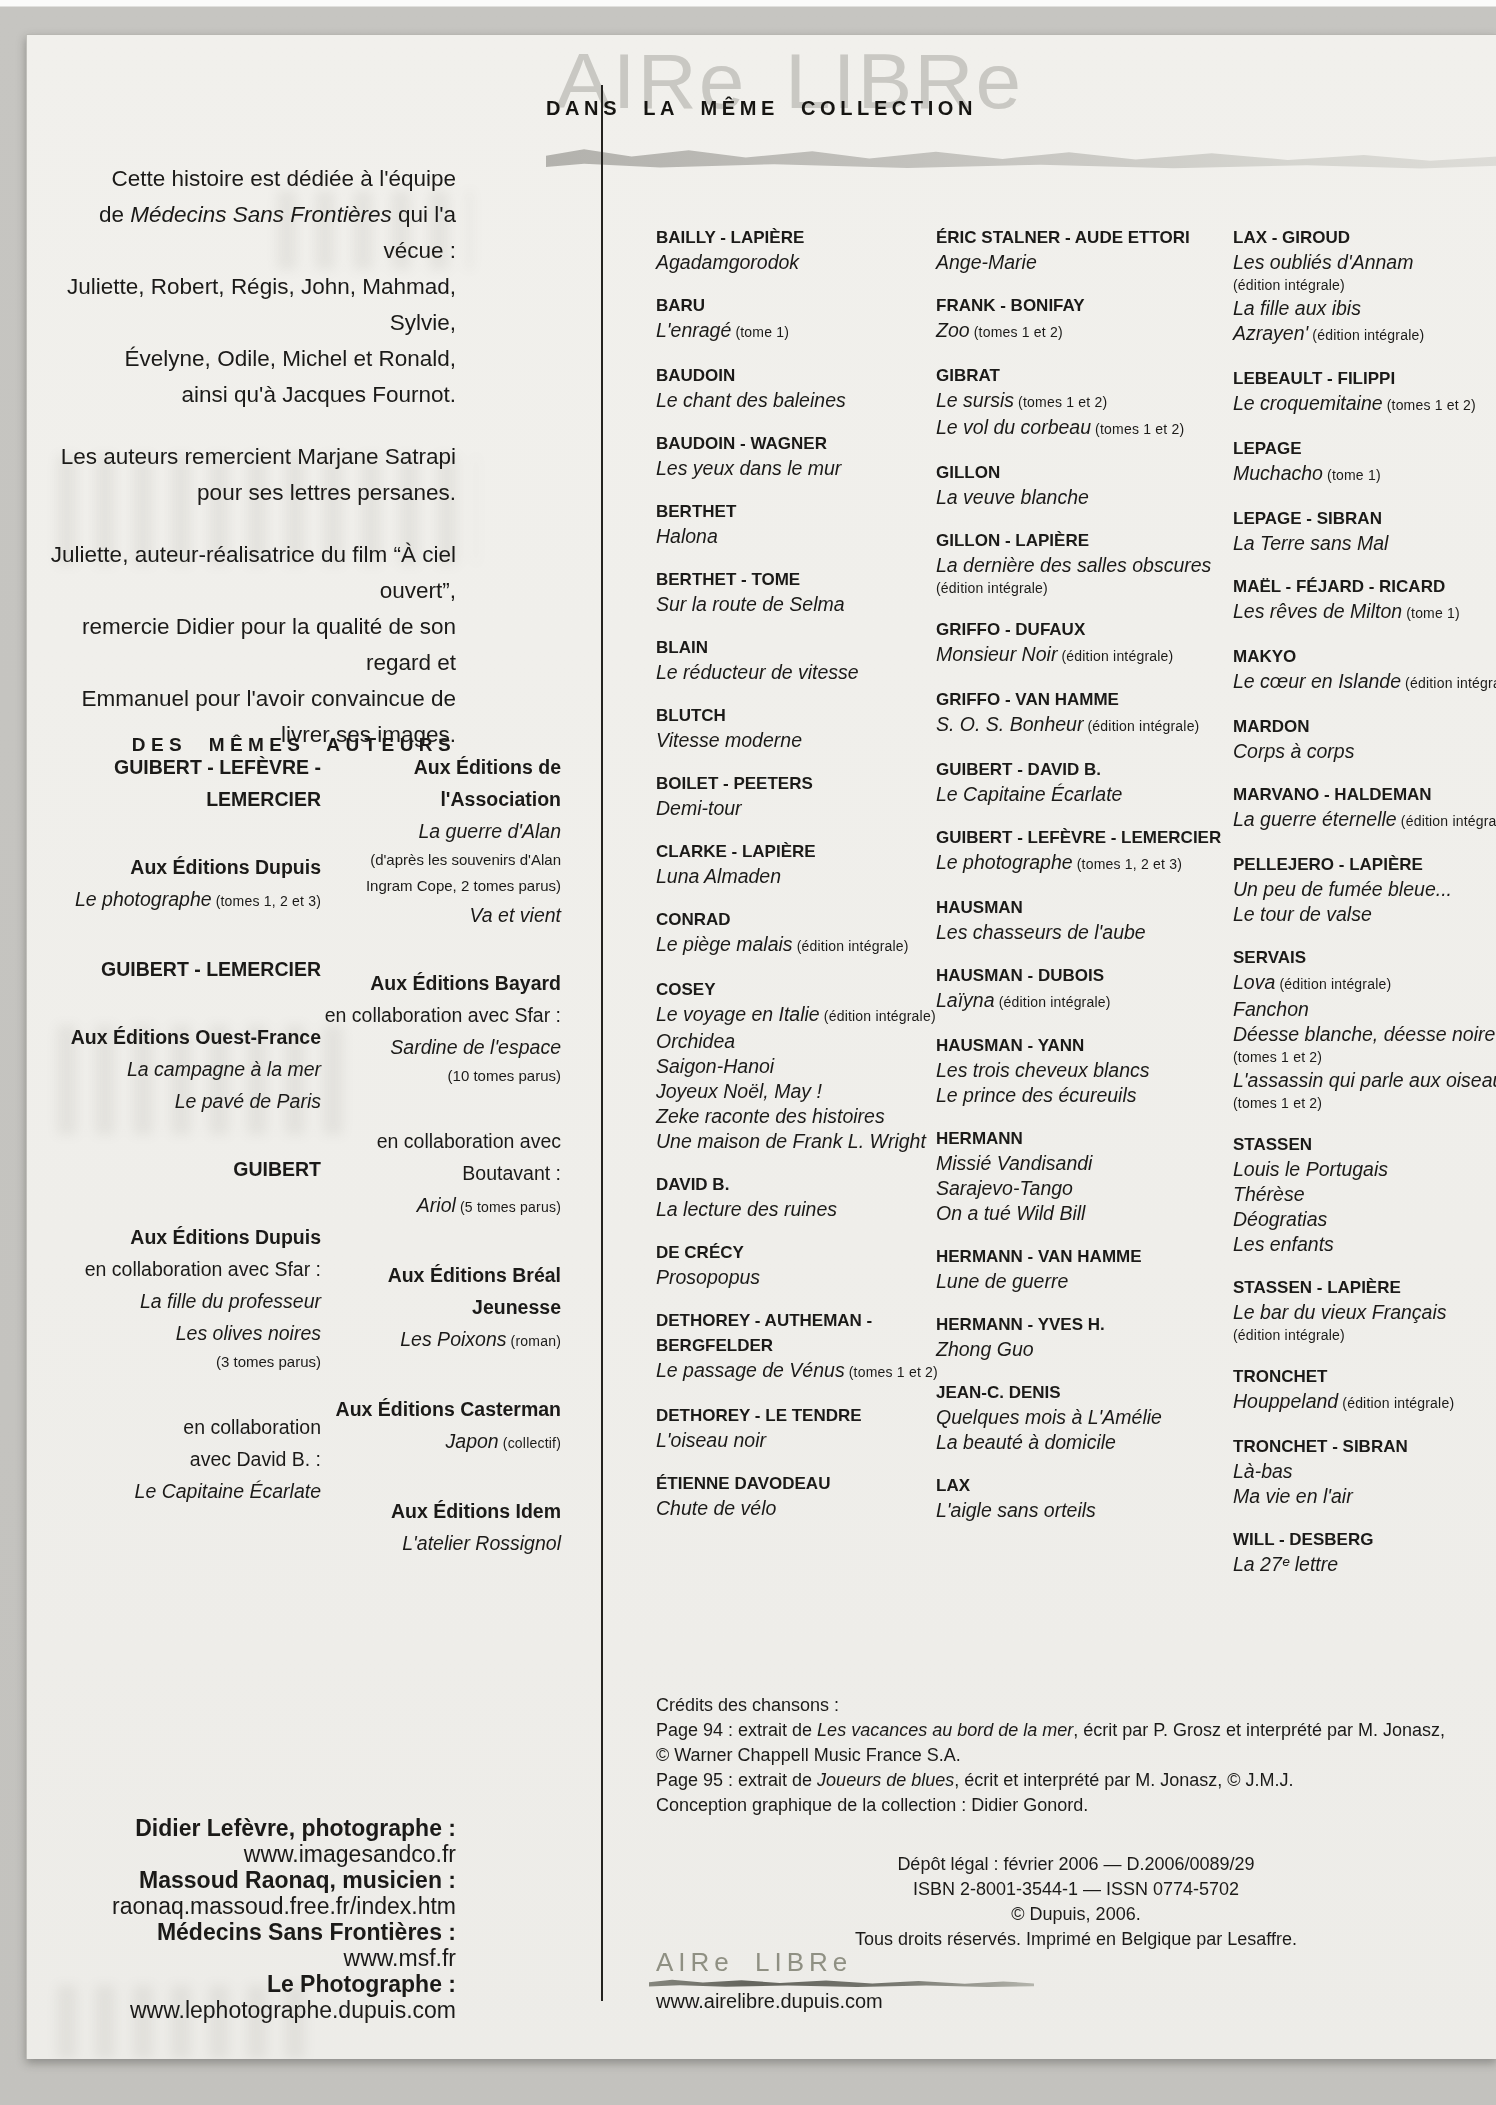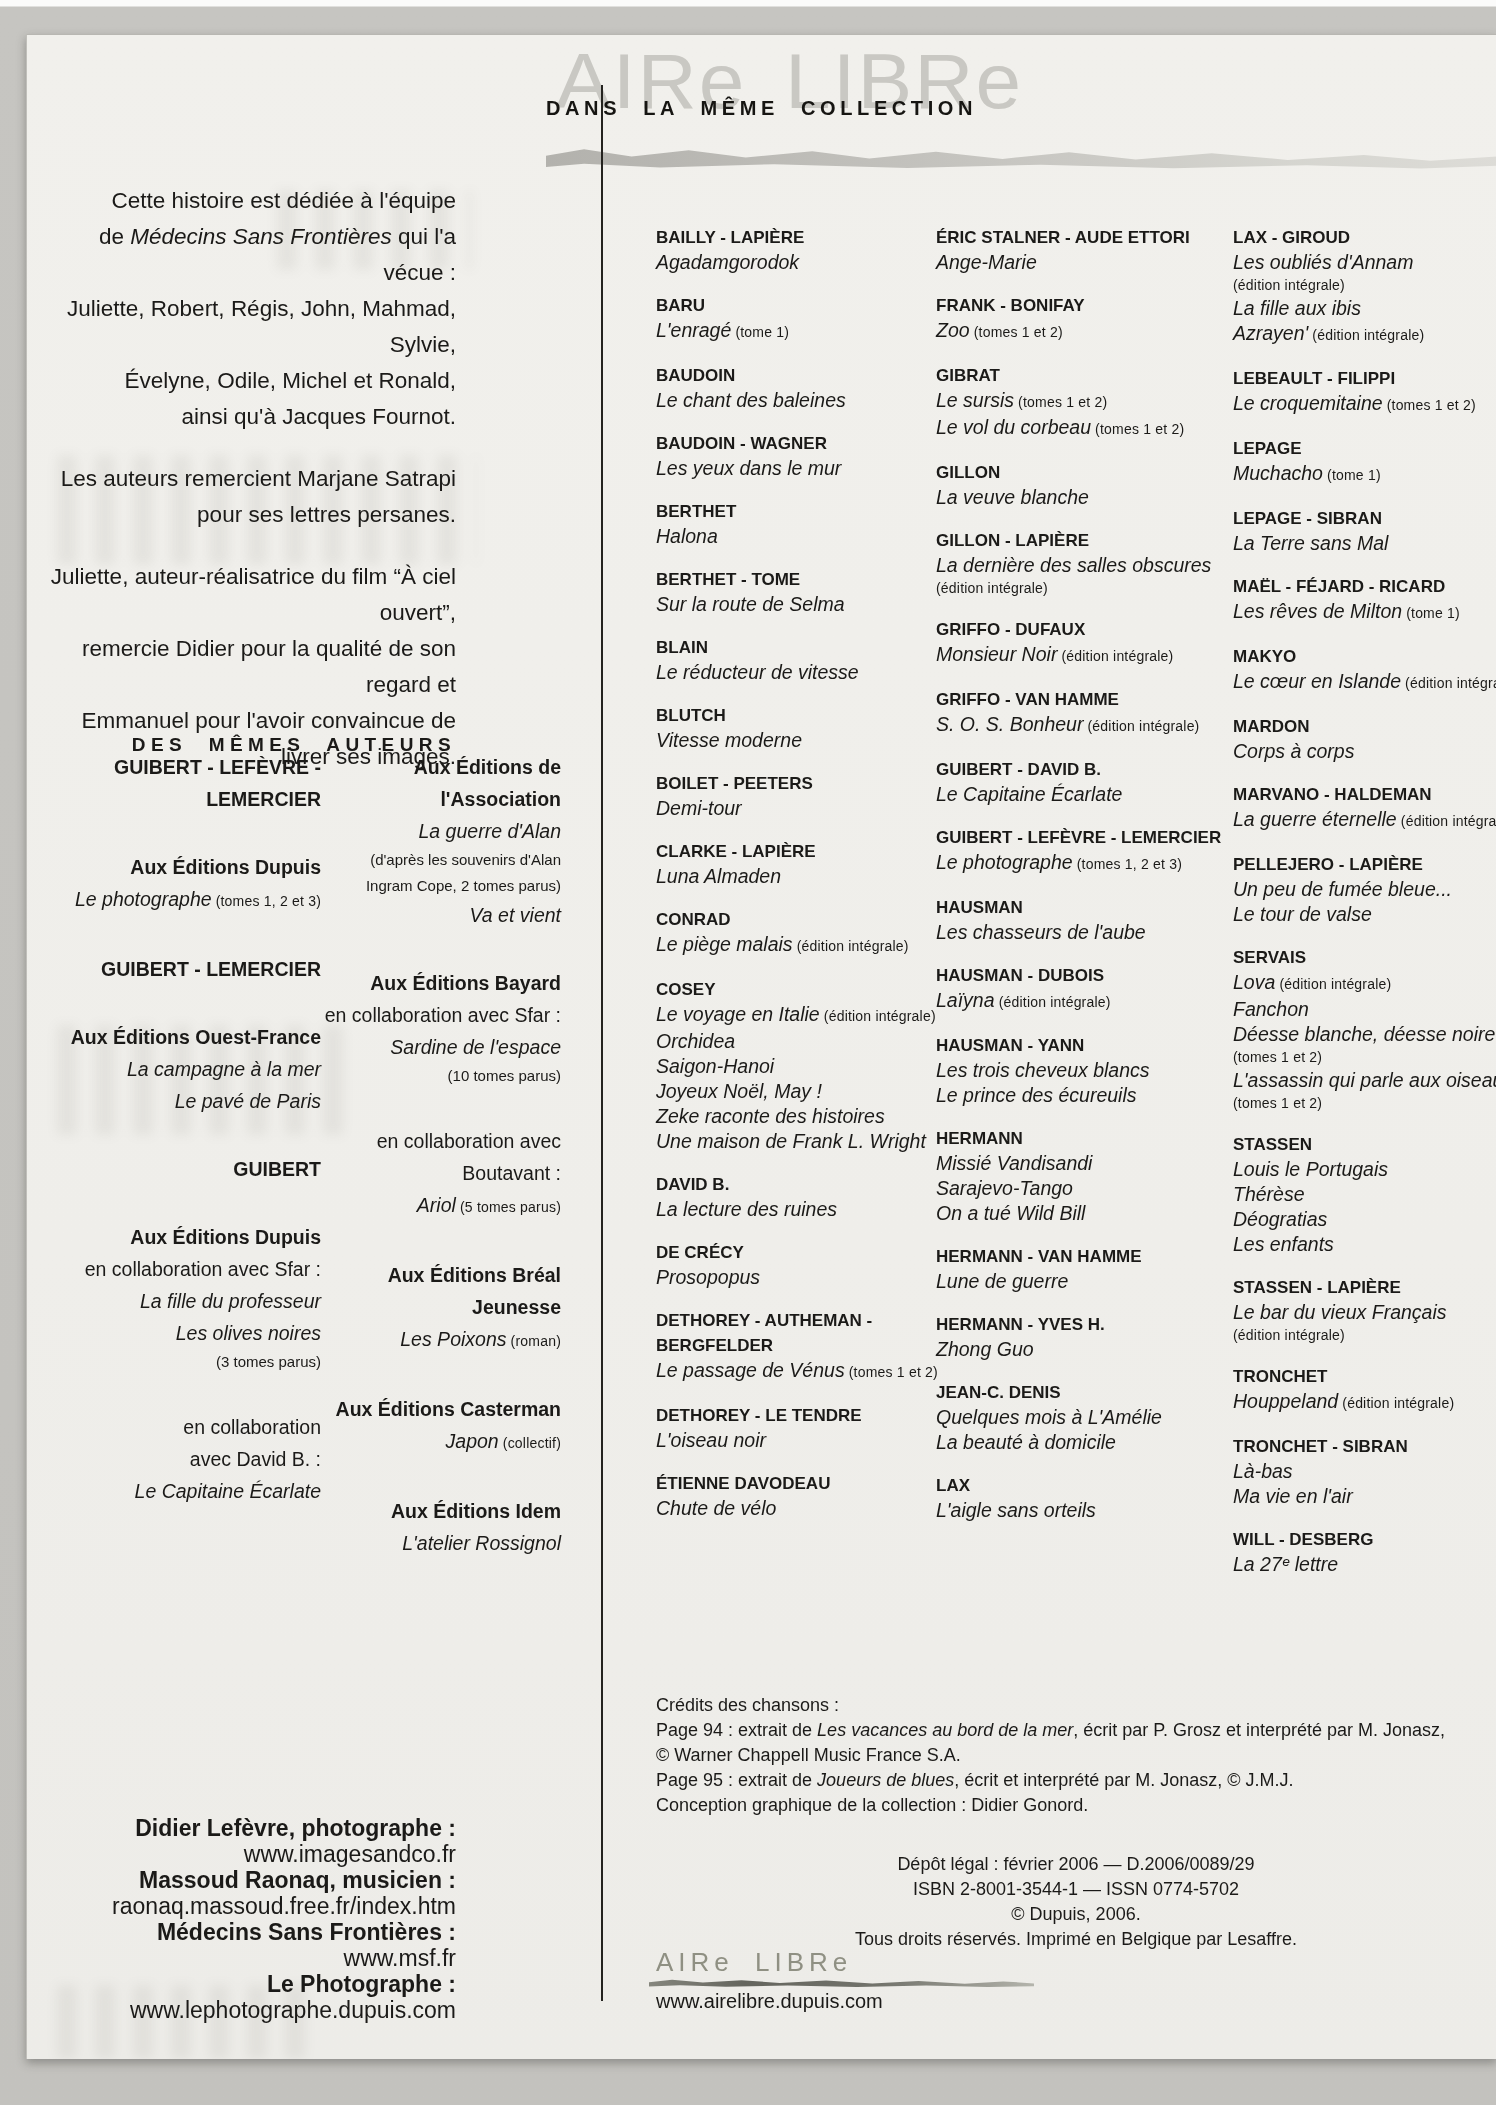--- a/index.html
+++ b/index.html
@@ -18,21 +18,21 @@
   .brush{position:absolute;left:519px;top:110px;width:951px;height:24px;opacity:.75;
     background:linear-gradient(90deg,#9e9d98 0%,#aeada8 30%,#bdbcb7 55%,#ccccc6 78%,#d6d5d0 100%);
     clip-path:polygon(0 45%,4% 18%,9% 48%,15% 22%,21% 52%,28% 26%,34% 56%,41% 28%,48% 58%,
       55% 30%,62% 60%,70% 34%,78% 62%,86% 42%,93% 66%,100% 48%,100% 86%,92% 98%,80% 84%,
       66% 97%,52% 82%,38% 96%,24% 80%,12% 94%,4% 78%,0 92%);}
   .divider{position:absolute;left:574px;top:50px;width:2px;height:1916px;background:#24231f;}
   
   .ghost{position:absolute;filter:blur(6px);opacity:.09;pointer-events:none;
     background:repeating-linear-gradient(90deg,#6d6b62 0 20px,transparent 20px 38px);}
   
-  .dedication{position:absolute;left:14px;top:148px;width:415px;text-align:right;
+  .dedication{position:absolute;left:14px;top:126px;width:415px;text-align:right;
     font-size:22.5px;line-height:36px;}
   .para{margin-bottom:26px;}
   .it{font-style:italic;}
   .sa-title{position:absolute;left:14px;top:668px;width:415px;text-align:right;
     font-weight:700;font-size:19px;letter-spacing:5.4px;word-spacing:11px;margin-top:31px;}
   .sa-col{position:absolute;top:716px;text-align:right;font-size:19.5px;line-height:32px;}
   #sa-left{left:14px;width:280px;}
   #sa-right{left:268px;width:266px;}
   .block{margin-bottom:36px;}
   .ln-b{font-weight:700;}

